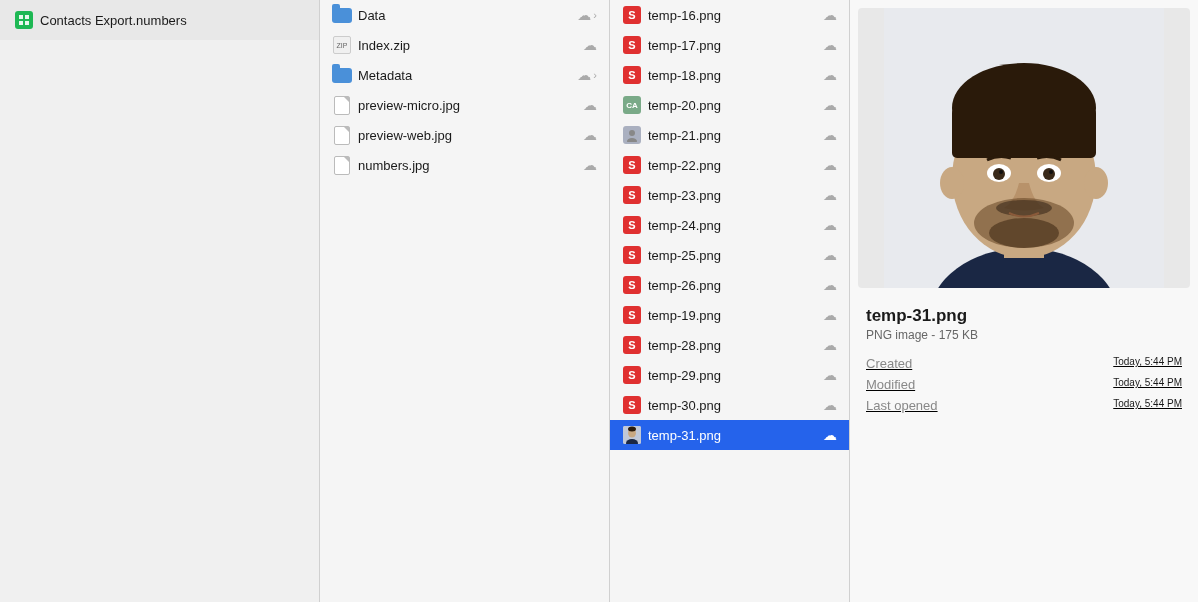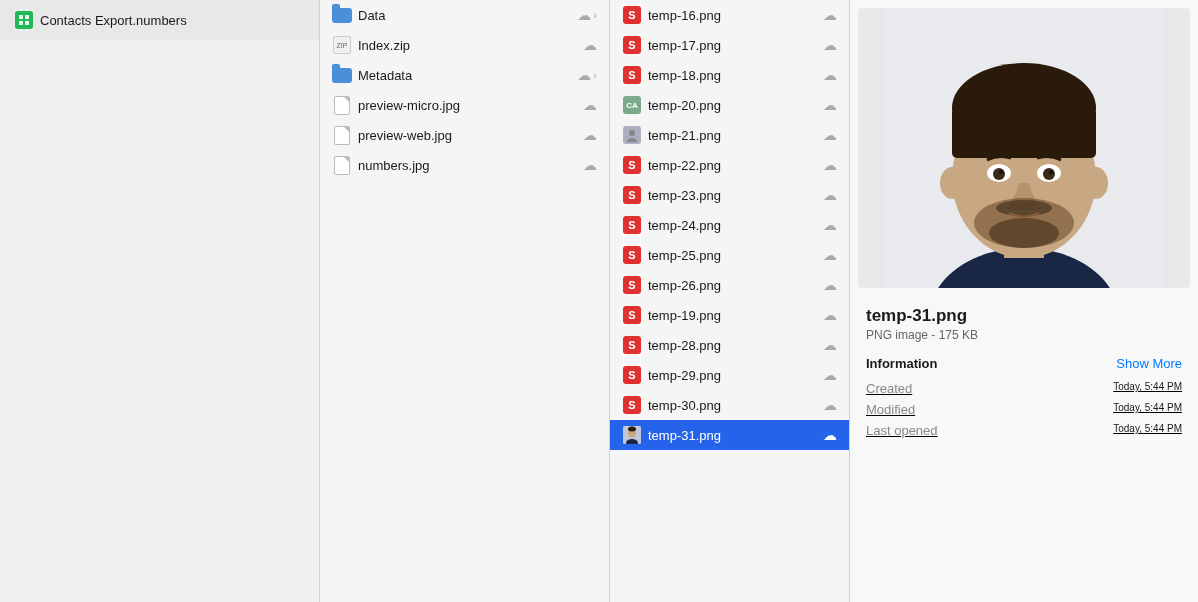--- a/index.html
+++ b/index.html
@@ -490,24 +490,20 @@
         <ellipse cx="140" cy="200" rx="28" ry="8" fill="#3a2a1a" opacity="0.6"></ellipse>
 
         <path d="M125 205 Q140 212 155 205" stroke="#8a5a3a" stroke-width="2" fill="none"></path>
 
         <ellipse cx="140" cy="225" rx="35" ry="15" fill="#3a2510" opacity="0.55"></ellipse>
       </svg>
     </div>
     <div class="file-info">
       <div class="file-title">temp-31.png</div>
       <div class="file-subtitle">PNG image - 175 KB</div>
-      <div class="info-section-header">
-        <span class="info-label">Information</span>
-        <button class="show-more-btn">Show More</button>
-      </div>
       <div id="info-rows">
           <div class="info-row">
       <span class="info-key">Created</span>
       <span class="info-value">Today, 5:44 PM</span>
     </div>
           <div class="info-row">
       <span class="info-key">Modified</span>
       <span class="info-value">Today, 5:44 PM</span>
     </div>
           <div class="info-row">

